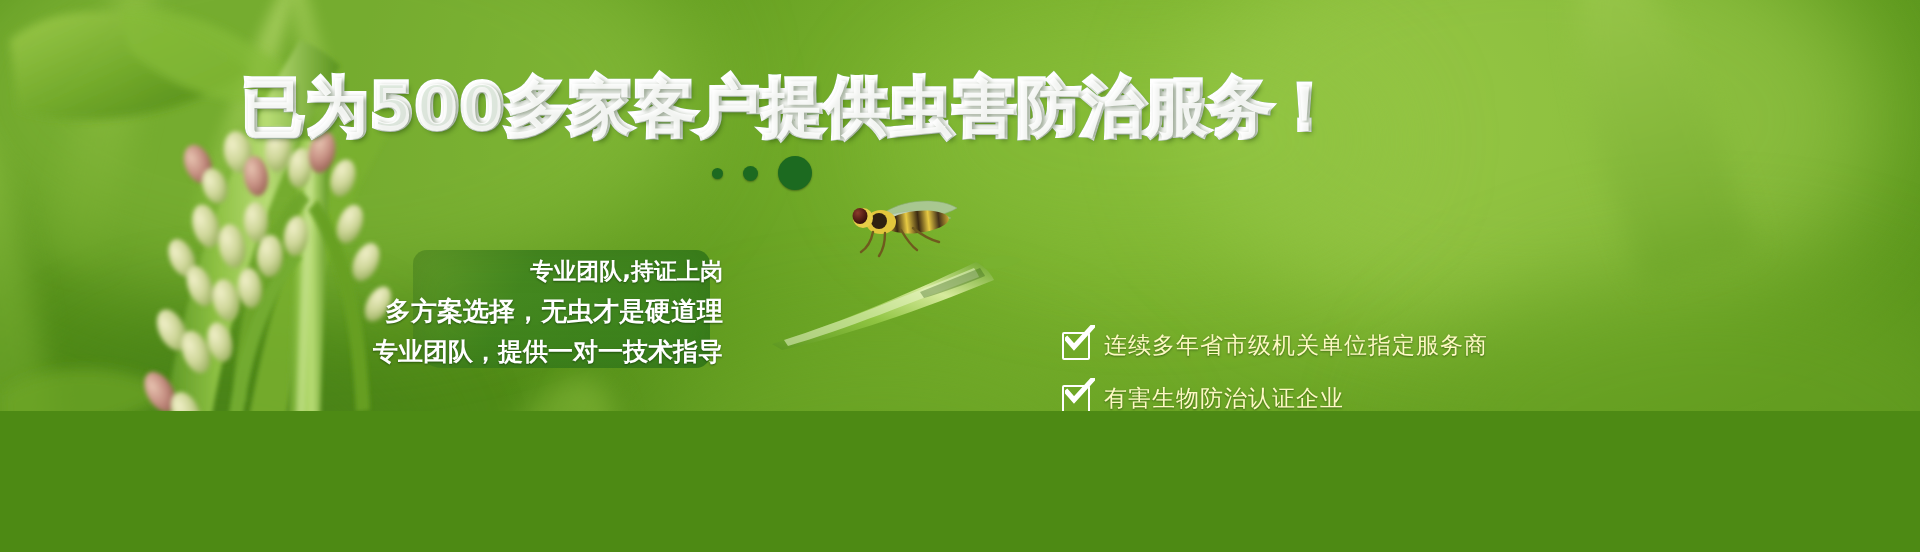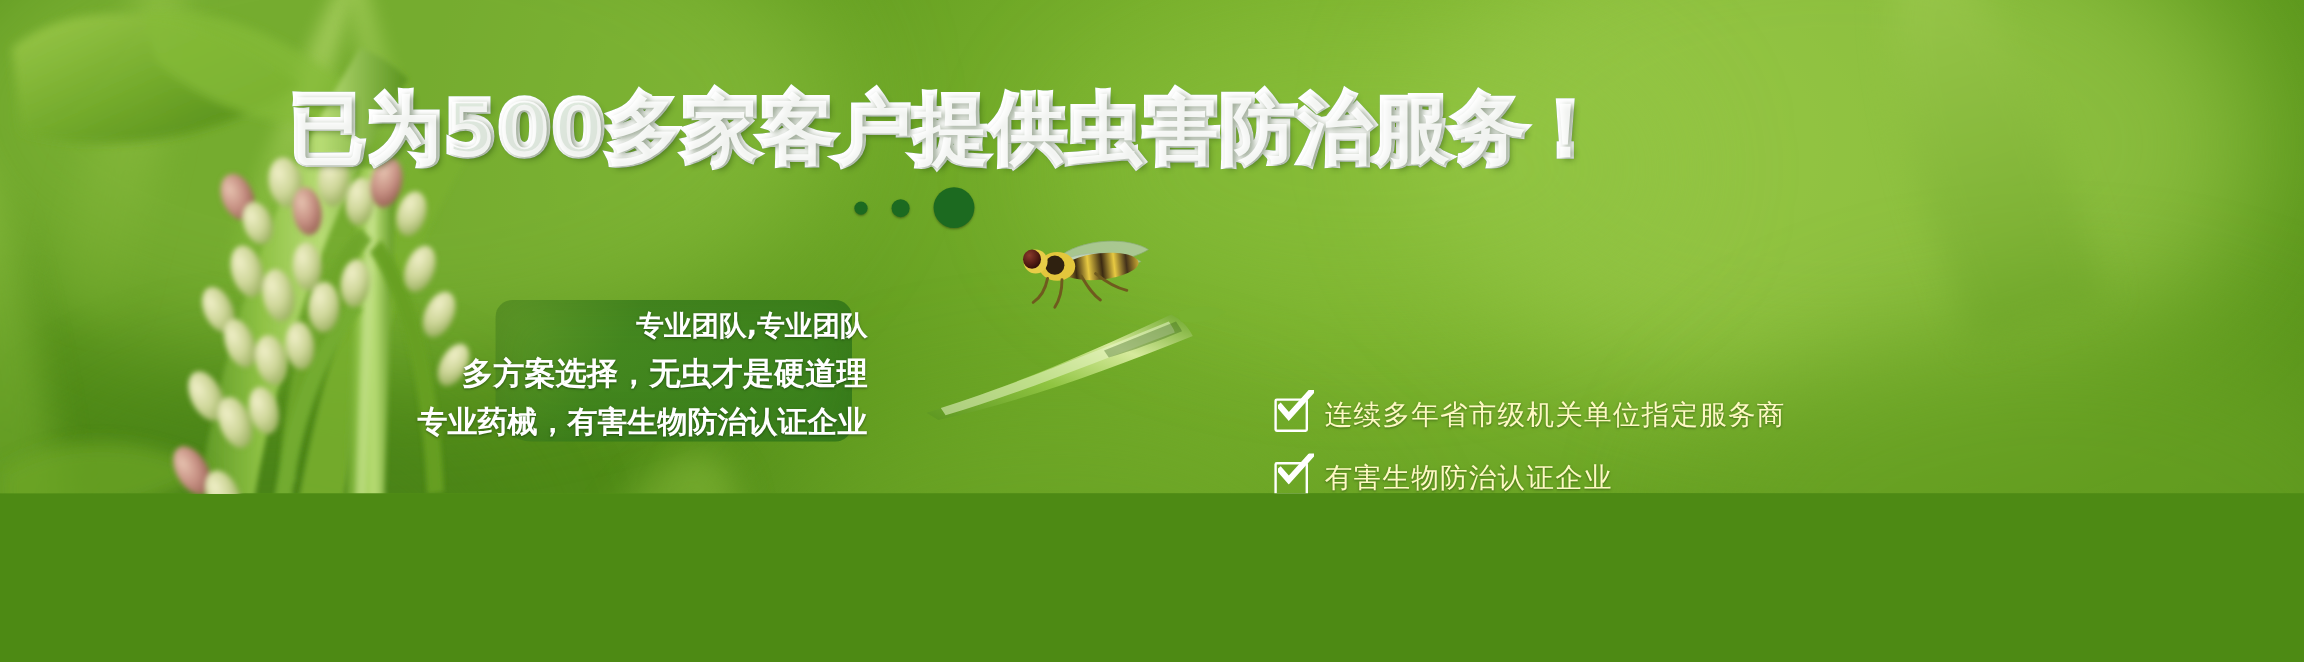--- a/index.html
+++ b/index.html
@@ -302,23 +302,23 @@
   </div>
 
   <div id="dots">
     <span class="d s"></span>
     <span class="d m"></span>
     <span class="d l"></span>
   </div>
 
   <div id="panel"></div>
   <div id="panel-lines">
-    <div class="pline l1">专业团队,专业团队</div>
+    <div class="pline l1">专业团队,持证上岗</div>
     <div class="pline l2">多方案选择，无虫才是硬道理</div>
-    <div class="pline l3">专业药械，有害生物防治认证企业</div>
+    <div class="pline l3">专业团队，提供一对一技术指导</div>
   </div>
 
   <div id="checks">
     <div class="chk-row">
       <span class="chk-box">
         <svg class="tick" viewBox="0 0 30 26" xmlns="http://www.w3.org/2000/svg">
           <path d="M2,14 L9,22 L28,1" fill="none" stroke="#ffffff" stroke-width="5" stroke-linecap="square" stroke-linejoin="miter"></path>
         </svg>
       </span>
       <span class="chk-label">连续多年省市级机关单位指定服务商</span>

